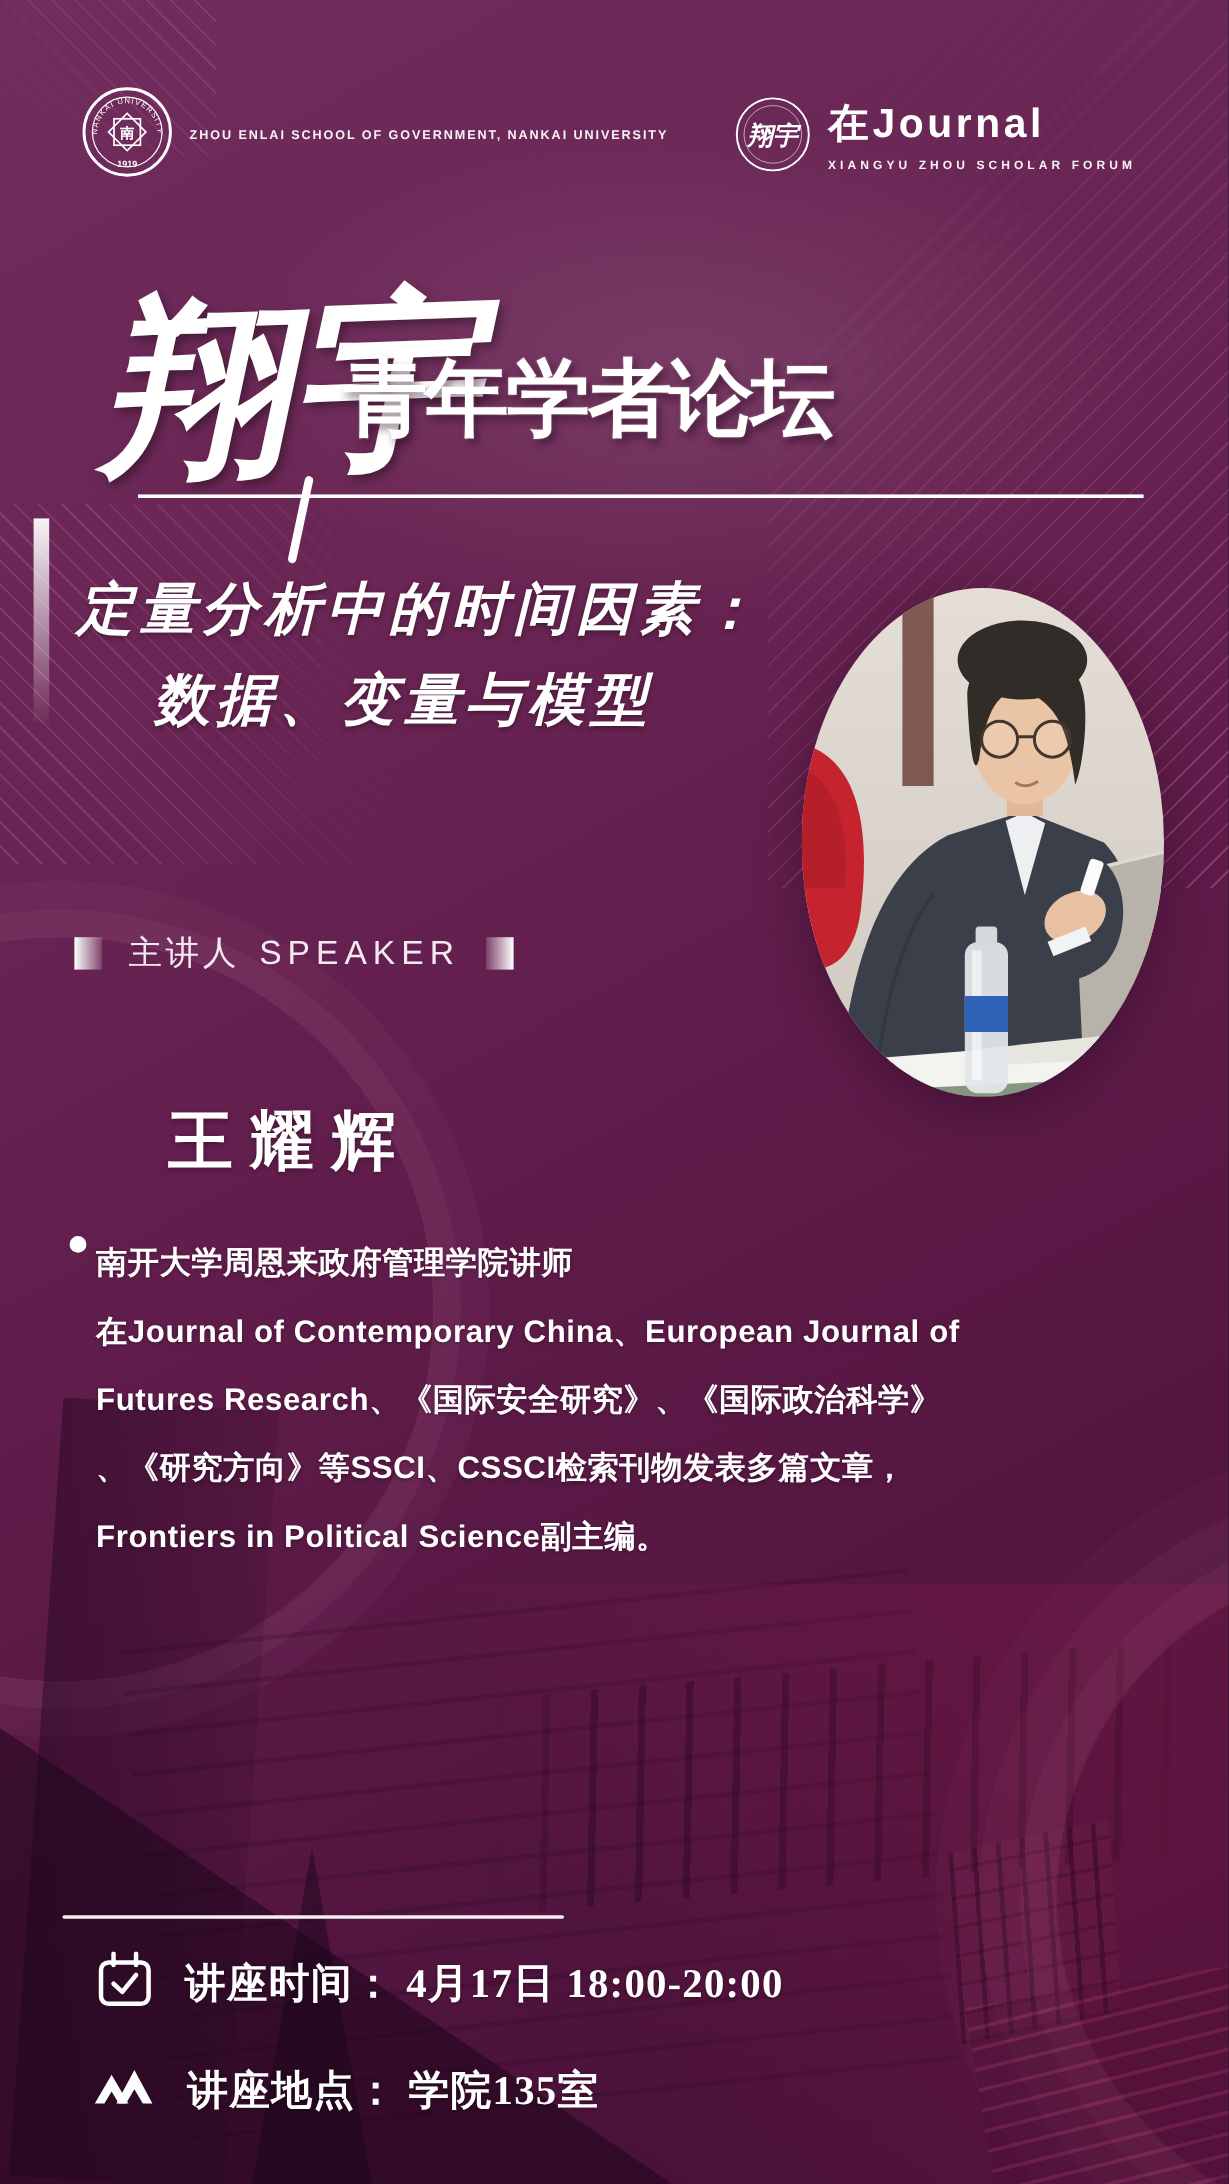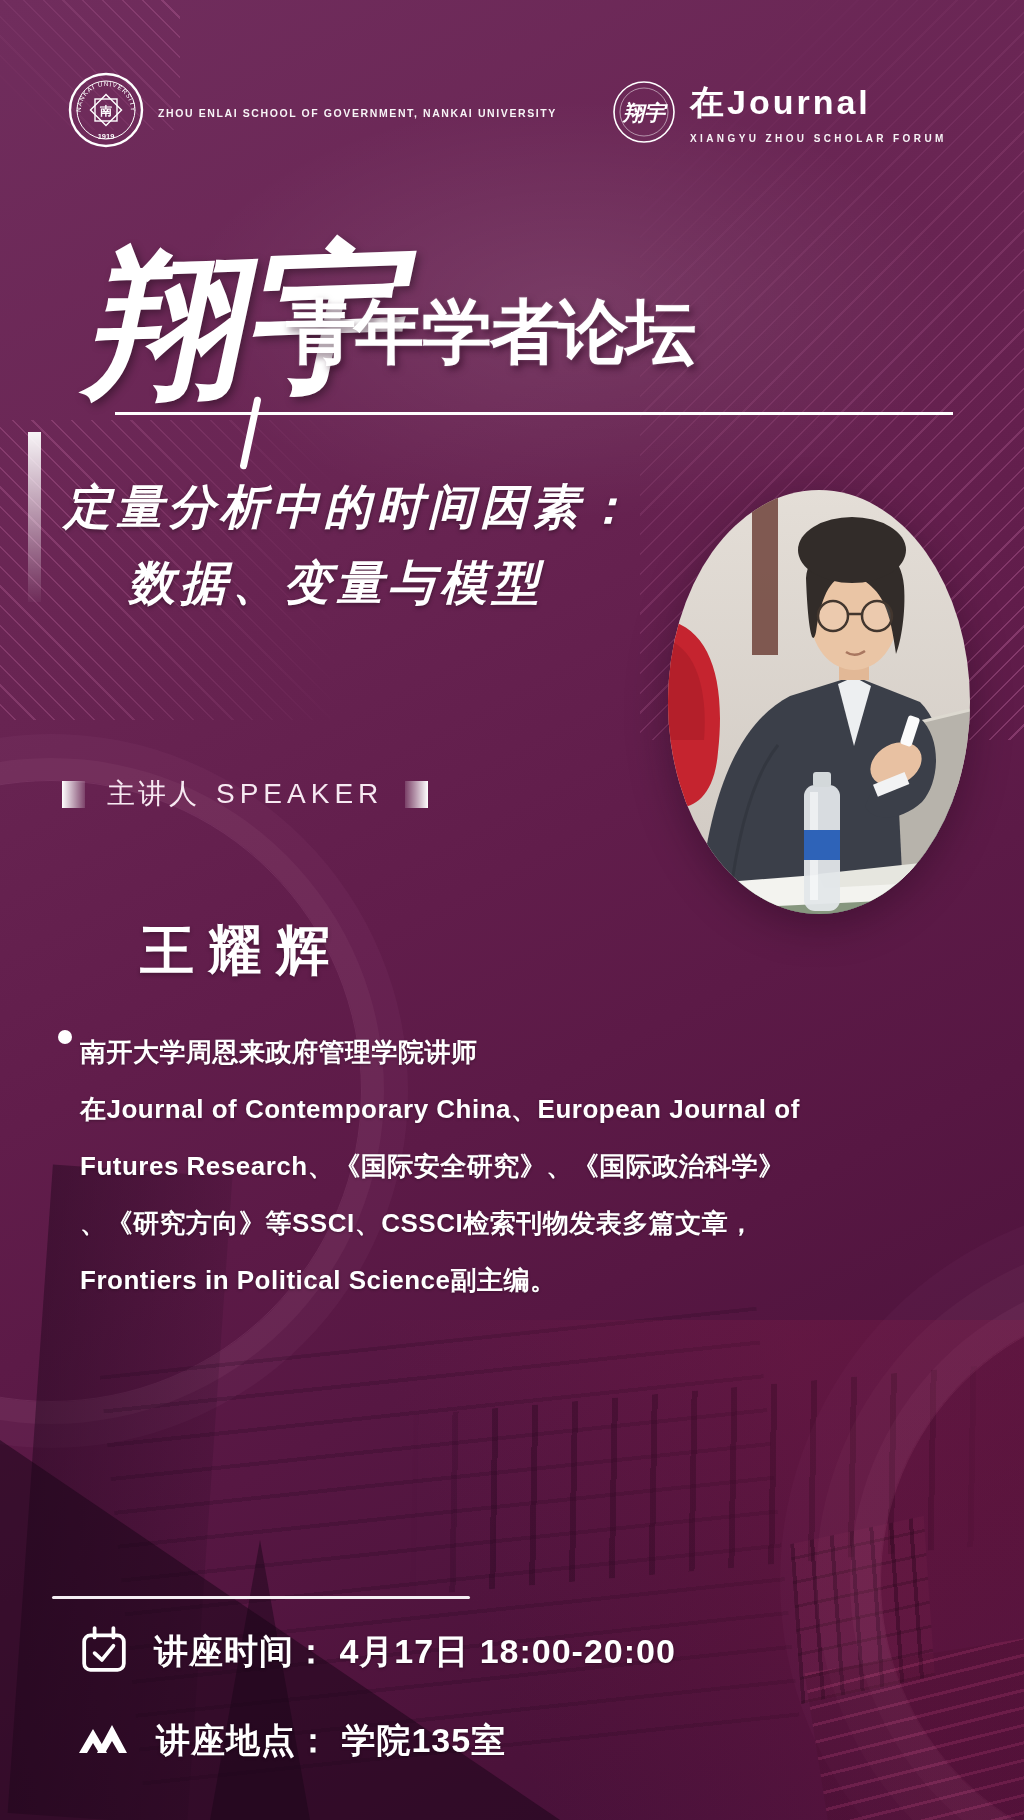--- a/index.html
+++ b/index.html
@@ -38,21 +38,21 @@
   .sq{width:23px;height:27px;}
   .sq-l{background:linear-gradient(90deg,#ffffff 0%,rgba(255,255,255,.15) 100%);}
   .sq-r{background:linear-gradient(270deg,#ffffff 0%,rgba(255,255,255,.15) 100%);}
   .spk-name{font-size:54px;font-weight:700;letter-spacing:14px;text-shadow:0 2px 4px rgba(0,0,0,.3);}
   .photo{border-radius:50%;overflow:hidden;box-shadow:0 10px 40px rgba(20,0,18,.35);}
   .bullet{width:14px;height:14px;border-radius:50%;background:#fff;}
   .bio{font-size:26px;font-weight:700;line-height:57px;letter-spacing:.5px;text-shadow:0 1px 3px rgba(0,0,0,.3);}
   
   .divider{background:#f4eef3;height:3px;border-radius:2px;}
   .foot-row{display:flex;align-items:center;gap:26px;}
-  .foot-text{font-size:34px;font-weight:700;letter-spacing:1px;text-shadow:0 1px 3px rgba(0,0,0,.35);white-space:nowrap;}
+  .foot-text{font-size:34px;font-weight:700;letter-spacing:1px;text-shadow:0 1px 3px rgba(0,0,0,.35);white-space:nowrap;font-family:Liberation Serif, serif;}
   
   .bld{pointer-events:none;}
 </style>
 </head>
 <body>
 
 <div class="poster">
 
   <div class="abs hatch fade-bl" style="left:-40px;top:-40px;width:220px;height:170px;opacity:.55;"></div>
   <div class="abs hatch fade-tr" style="left:640px;top:-20px;width:404px;height:760px;opacity:.65;transform:scaleX(-1);"></div>

